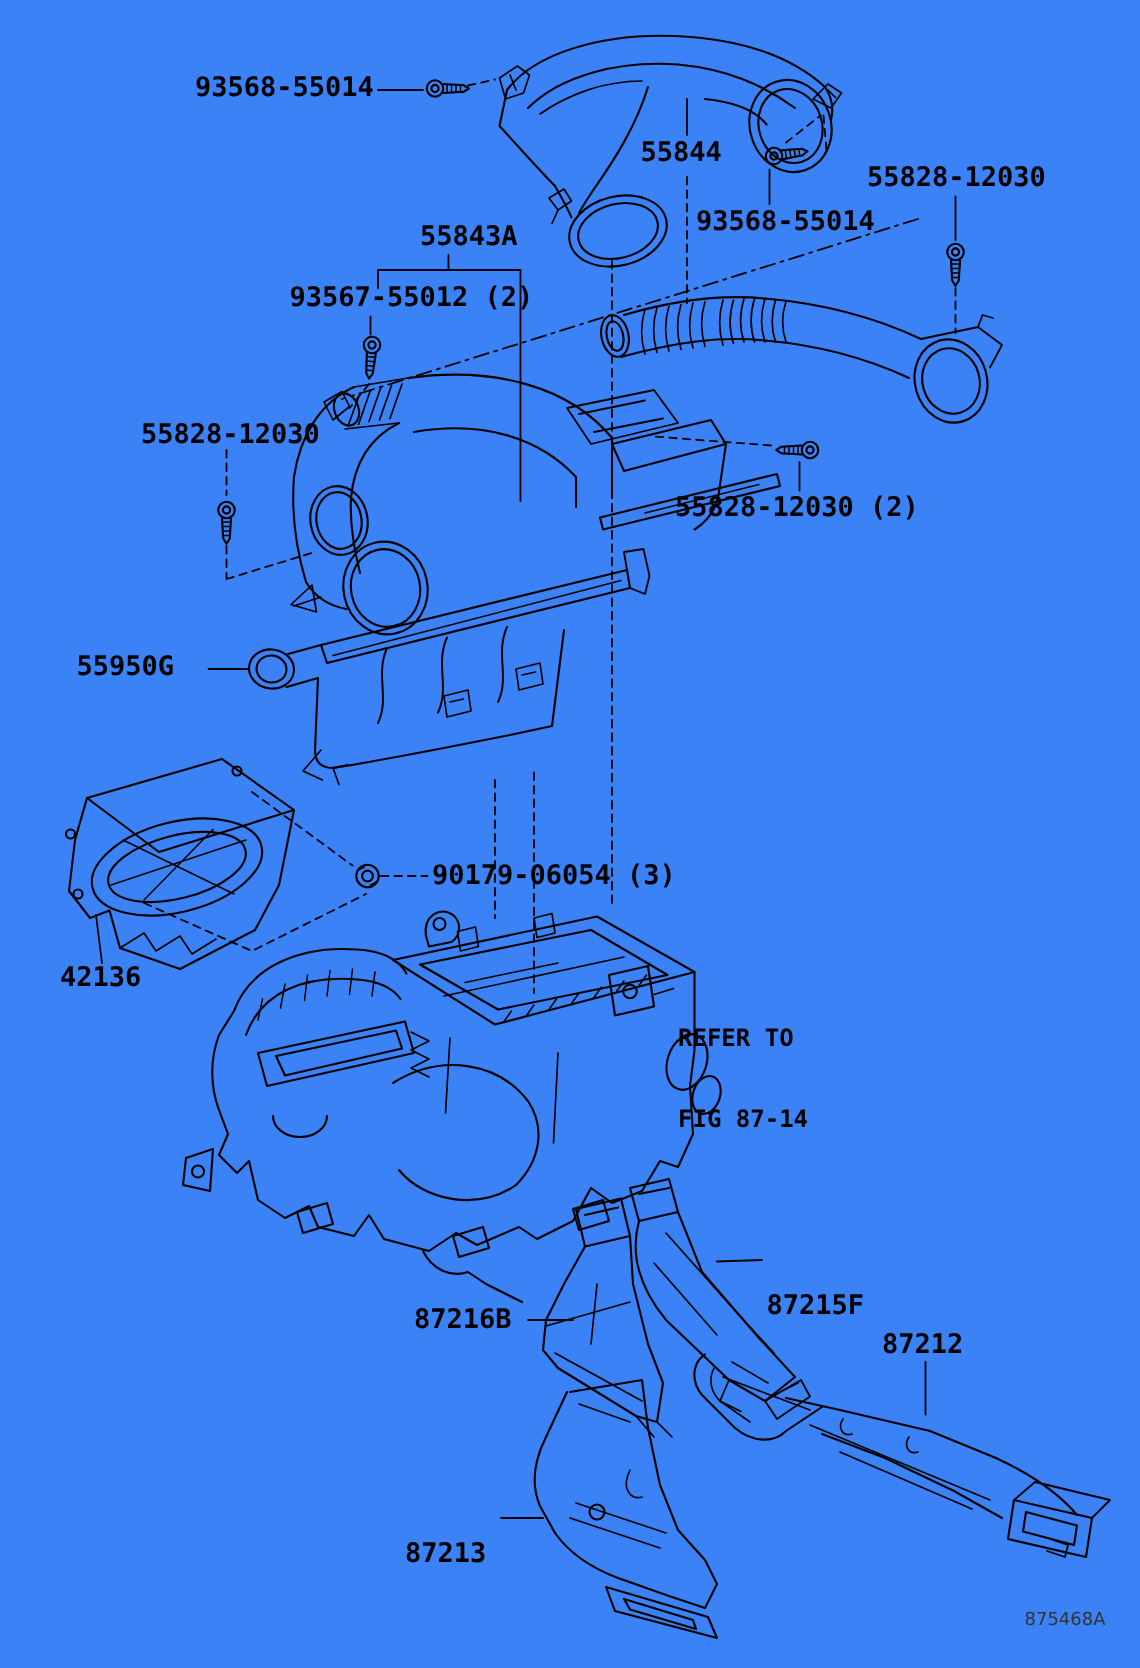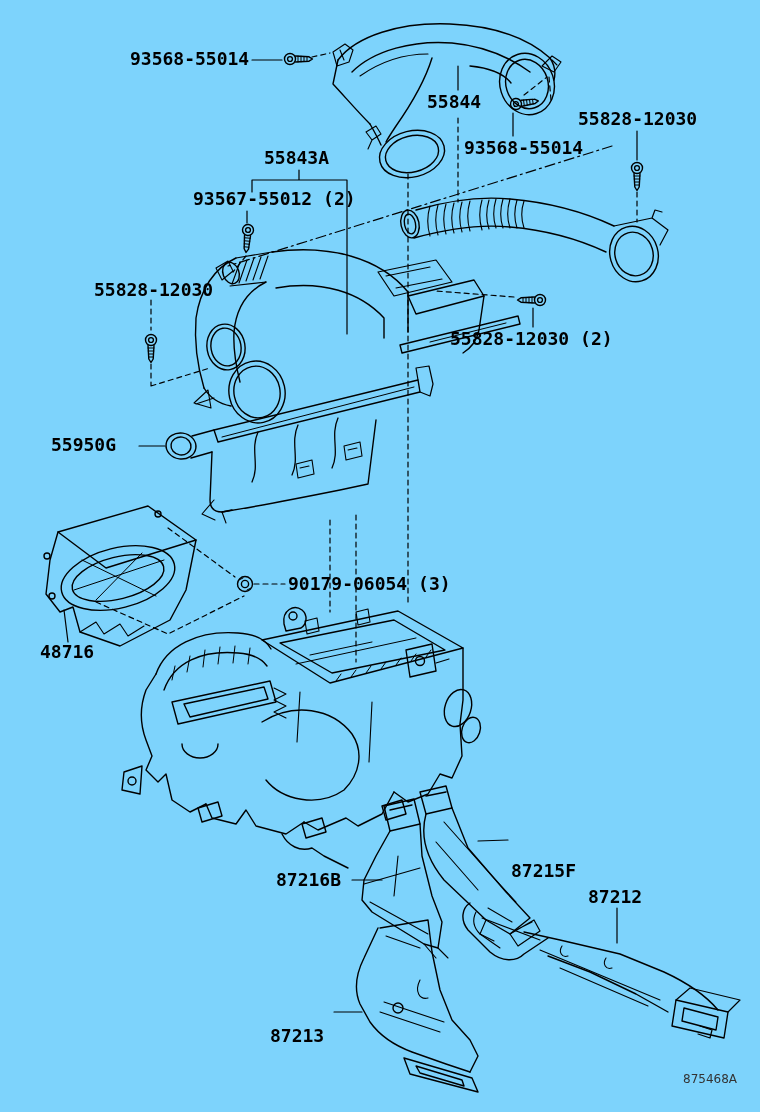--- a/index.html
+++ b/index.html
@@ -1,16 +1,16 @@
 <!DOCTYPE html>
 <html><head>
 <meta charset="utf-8">
 <style>
   html,body{margin:0;padding:0;background:#fff;}
-  .canvas{position:relative;width:760px;height:1112px;background:#7dd3fc;overflow:hidden;
+  .canvas{position:relative;width:760px;height:1112px;background:#3b82f6;overflow:hidden;
           font-family:"DejaVu Sans Mono", monospace;}
   .art{position:absolute;left:0;top:0;}
   .callout{position:absolute;font-family:"DejaVu Sans Mono",monospace;font-weight:700;
            font-size:18px;line-height:19px;color:#000;white-space:pre;letter-spacing:0;}
   .note{position:absolute;font-family:"DejaVu Sans Mono",monospace;font-weight:700;
         font-size:16px;line-height:18px;color:#000;white-space:pre;}
   .code{position:absolute;font-family:"DejaVu Sans",sans-serif;font-weight:400;
         font-size:12px;color:#333;}
 </style>
 </head>
@@ -223,28 +223,32 @@
     <path d="M617,908 L617,943"></path>
     <path d="M334,1012 L362,1012"></path>
   </g>
 </svg>
 
   <div id="callout-layer">
       <div class="callout" style="left: 130px; top: 49px;">93568-55014</div>
       <div class="callout" style="left: 427px; top: 92px;">55844</div>
       <div class="callout" style="left: 464px; top: 138px;">93568-55014</div>
       <div class="callout" style="left: 578px; top: 109px;">55828-12030</div>
-      <div class="callout" style="left: 264px; top: 148px;">55843A</div>
+      <div class="callout" style="left: 280px; top: 148px;">55843A</div>
       <div class="callout" style="left: 193px; top: 189px;">93567-55012 (2)</div>
       <div class="callout" style="left: 94px; top: 280px;">55828-12030</div>
       <div class="callout" style="left: 450px; top: 329px;">55828-12030 (2)</div>
       <div class="callout" style="left: 51px; top: 435px;">55950G</div>
       <div class="callout" style="left: 288px; top: 574px;">90179-06054 (3)</div>
-      <div class="callout" style="left: 40px; top: 642px;">48716</div>
+      <div class="callout" style="left: 40px; top: 642px;">42136</div>
       <div class="callout" style="left: 511px; top: 828px; margin-top: 33px;">87215F</div>
       <div class="callout" style="left: 276px; top: 870px;">87216B</div>
       <div class="callout" style="left: 588px; top: 887px;">87212</div>
       <div class="callout" style="left: 270px; top: 1000px; margin-top: 26px;">87213</div>
     </div>
 
+  <div class="note" style="left:452px;top:647px">
+    <div>REFER TO</div>
+    <div>FIG 87-14</div>
+  </div>
 
   <div class="code" style="left:683px;top:1072px">875468A</div>
 </div>
 
 </body></html>

